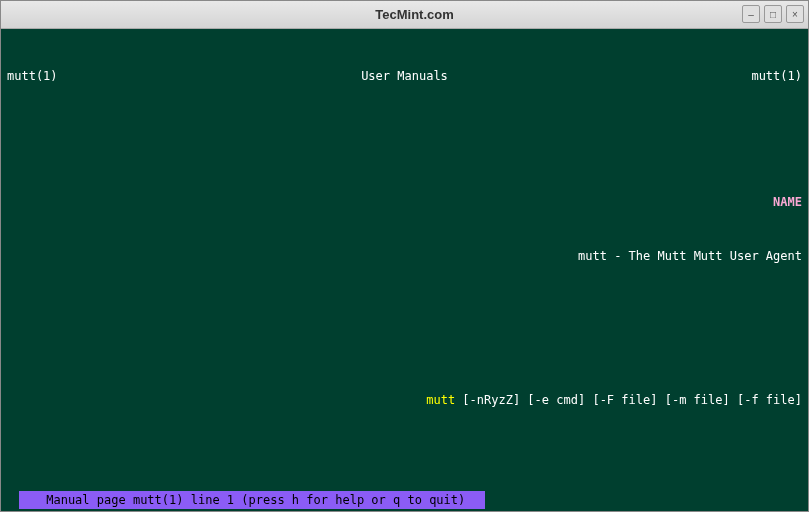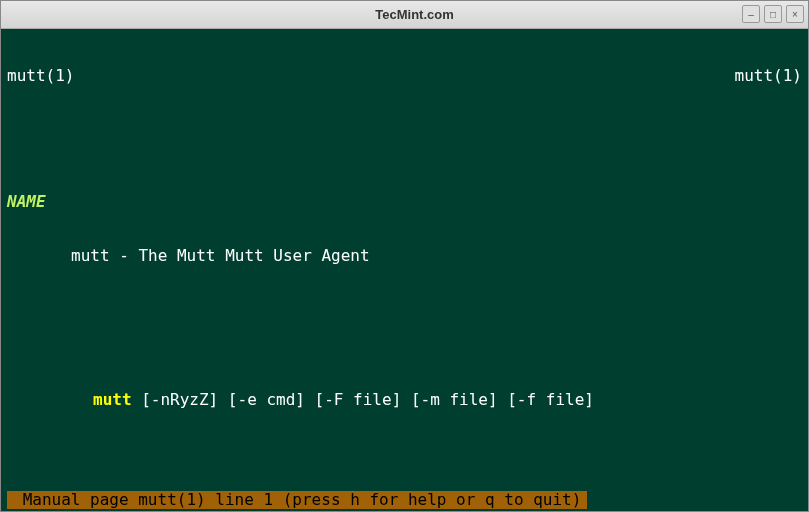--- a/index.html
+++ b/index.html
@@ -45,58 +45,60 @@
     font-size: 10px;
     color: #555;
     cursor: pointer;
   }
   .terminal {
     background: #003f2f;
     width: 100%;
     height: calc(100% - 28px);
     padding: 2px 6px;
     font-family: "DejaVu Sans Mono", "Courier New", monospace;
-    font-size: 16px;
+    font-size: 12px;
     line-height: 18px;
     color: #ffffff;
     white-space: pre;
     overflow: hidden;
     position: relative;
+    text-align: right;
   }
   .hdr-row { display: flex; justify-content: space-between; }
-  .section { color: #bef264; font-weight: bold; font-style: italic; }
-  .cmd { color: #ffff00; font-weight: bold; padding-left: 22px; }
+  .section { color: #f9a8d4; font-weight: bold; }
+  .cmd { color: #ffff00; font-weight: normal; padding-left: 22px; }
   .u { }
   .indent1 { padding-left: 64px; }
   .statusbar {
     position: absolute;
     bottom: 2px;
-    left: 6px;
-    background: #a16207;
+    left: 18px;
+    background: #8b5cf6;
     color: #000000;
-    padding: 0 6px;
+    padding: 0 20px;
     white-space: pre;
   }
   .blank { height: 18px; }
 </style>
 </head>
 <body>
 
 <div class="titlebar">
   <span class="titlebar-title">TecMint.com</span>
   <div class="window-controls">
     <div class="win-btn">–</div>
     <div class="win-btn">□</div>
     <div class="win-btn">×</div>
   </div>
 </div>
 
 <div class="terminal">
   <div class="hdr-row">
     <span>mutt(1)</span>
+    <span>User Manuals</span>
     <span>mutt(1)</span>
   </div>
   <div class="blank"></div>
 
   <div class="section">NAME</div>
   <div class="indent1">mutt - The Mutt Mutt User Agent</div>
   <div class="blank"></div>
 
 
   <div class="indent1"><span class="cmd">mutt</span><span> [-nRyzZ] [-e </span><span class="u">cmd</span><span>] [-F </span><span class="u">file</span><span>] [-m </span><span class="u">file</span><span>] [-f </span><span class="u">file</span><span>]</span></div>

